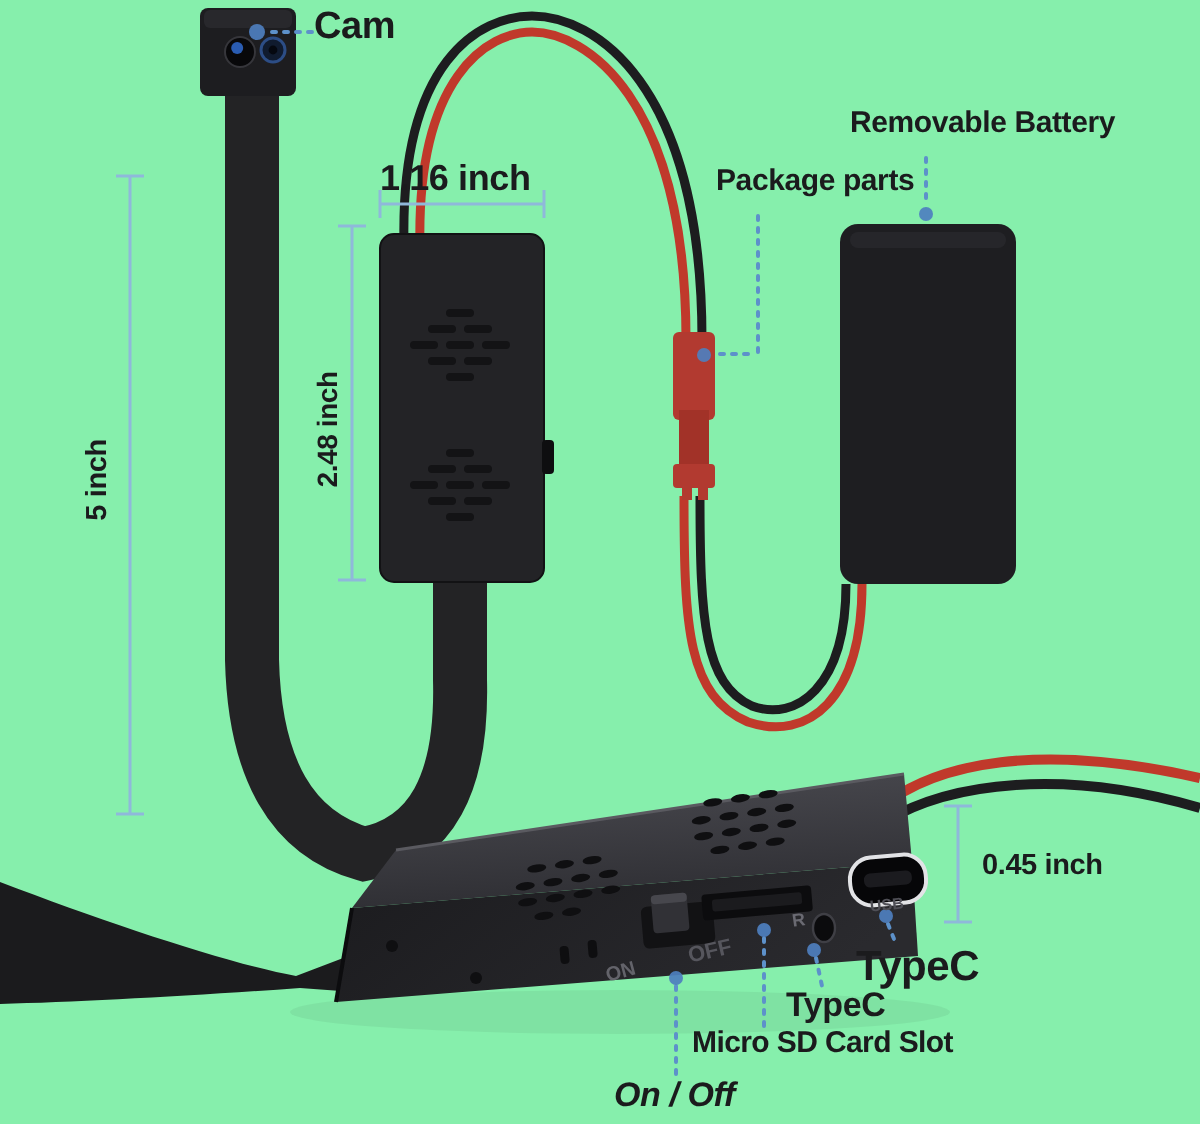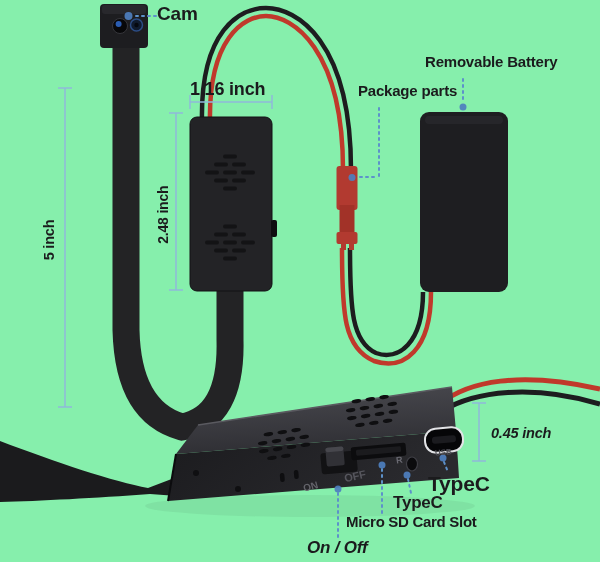--- a/index.html
+++ b/index.html
@@ -11,21 +11,21 @@
   .lbl{
     position:absolute;color:#1b1b1d;font-weight:600;white-space:nowrap;line-height:1.1;
     letter-spacing:-0.2px;
   }
   .lbl-cam{left:157px;top:4px;font-size:19px;}
   .lbl-batt{left:397px;top:54px;font-size:15px;margin-left:28px;}
   .lbl-pkg{left:358px;top:83px;font-size:15px;}
   .lbl-w116{left:190px;top:80px;width:82px;text-align:left;font-size:18px;}
   .lbl-h248{left:128px;top:207px;width:72px;text-align:center;font-size:14px;transform:rotate(-90deg);}
   .lbl-5in{left:13px;top:232px;width:74px;text-align:center;font-size:14.5px;transform:rotate(-90deg);}
-  .lbl-045{left:491px;top:426px;font-size:14.5px;font-style:italic;}
+  .lbl-045{left:491px;top:426px;font-size:14.5px;}
   .lbl-typec{left:428px;top:472px;font-size:21px;}
   .lbl-reset{left:393px;top:494px;font-size:17px;}
   .lbl-sd{left:346px;top:514px;font-size:15px;letter-spacing:-0.3px;}
   .lbl-onoff{left:307px;top:539px;font-size:17px;font-style:italic;}
   .mark{position:absolute;font-weight:700;color:#63636a;white-space:nowrap;}
   .mark-on{left:303px;top:481px;font-size:10px;transform:rotate(-15deg);}
   .mark-off{left:344px;top:470px;font-size:11px;color:#56565d;transform:rotate(-13deg);}
   .mark-r{left:396px;top:455px;font-size:9px;color:#6a6a72;transform:rotate(-8deg);}
   .mark-usb{left:435px;top:448px;font-size:8px;color:#4f4f56;transform:rotate(-6deg);}
 </style>

